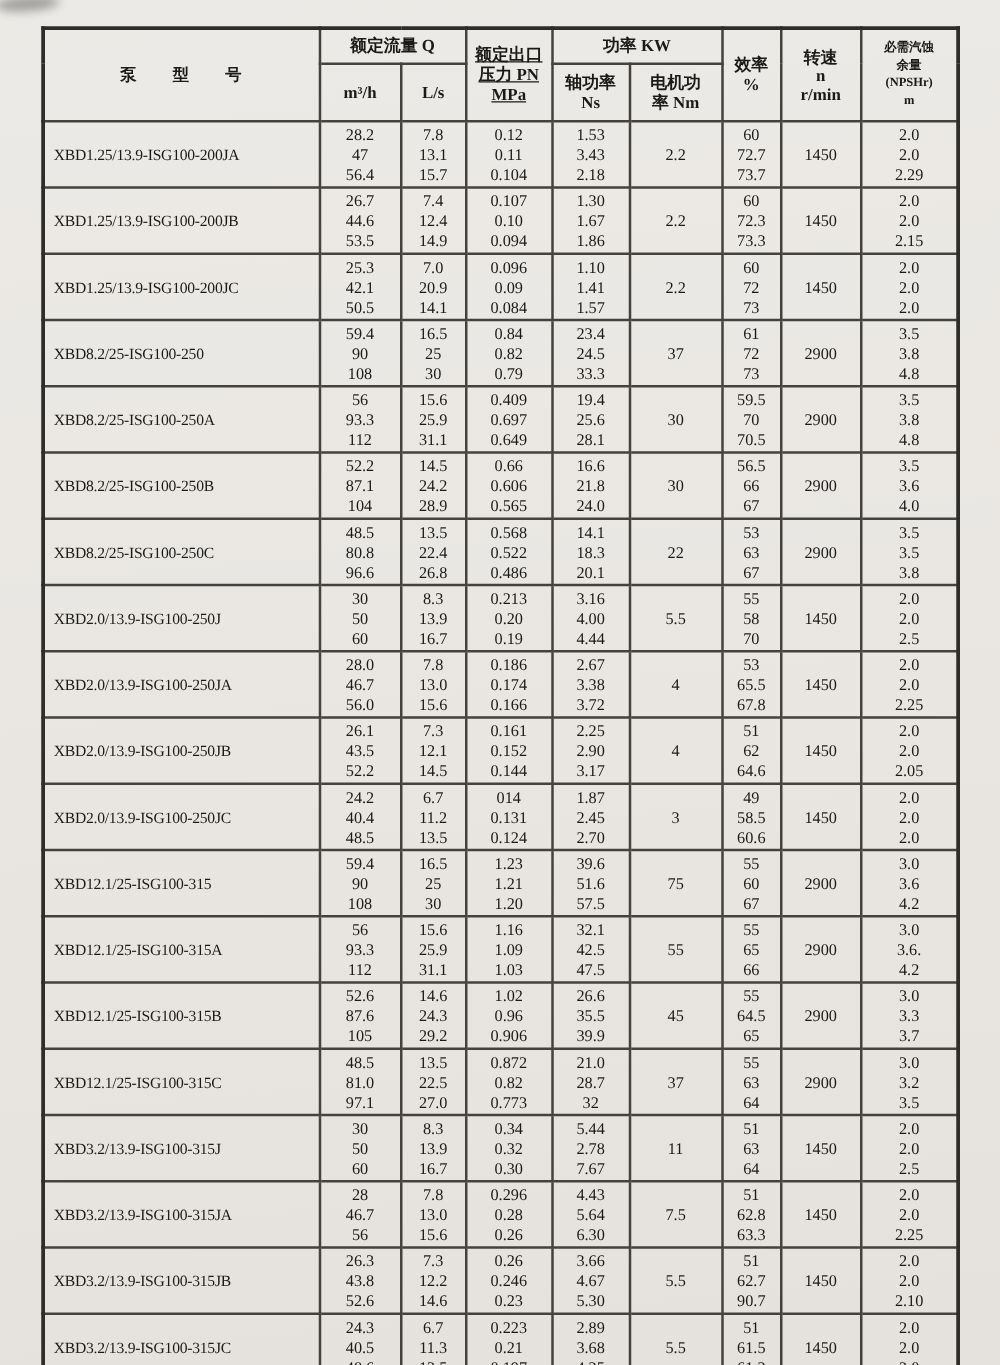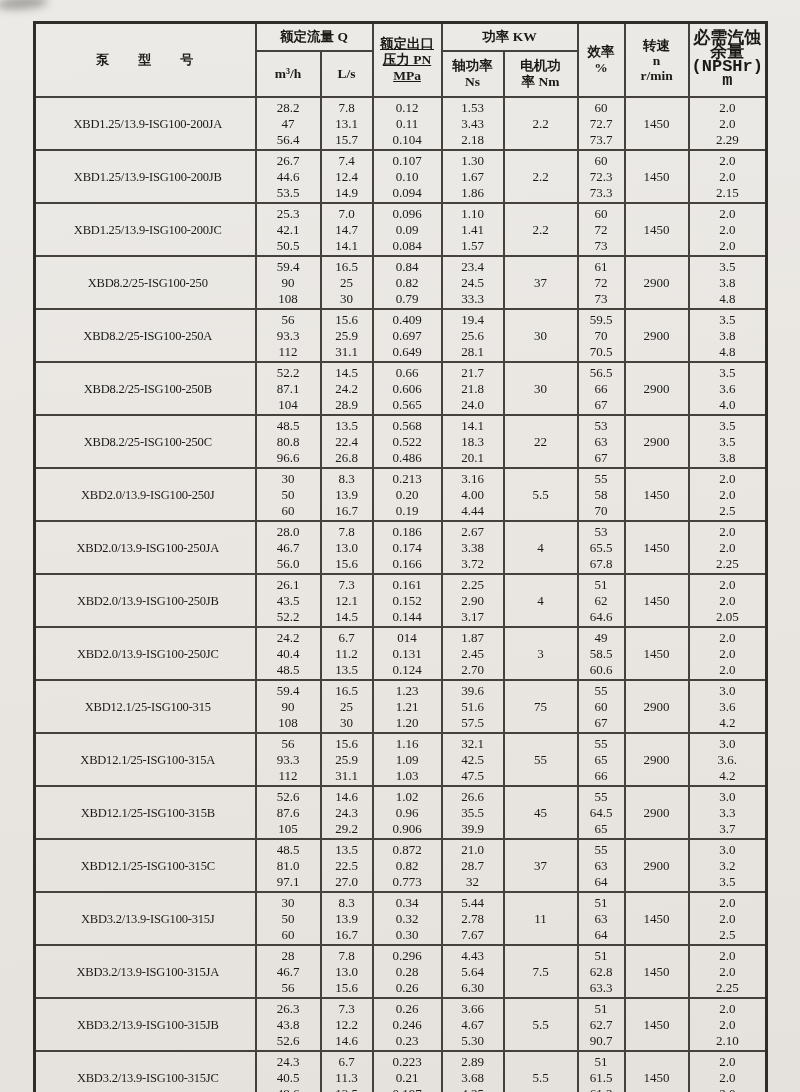--- a/index.html
+++ b/index.html
@@ -28,27 +28,27 @@
     font-size:13px;line-height:16px;
     overflow:hidden;
   }
   thead th{
     font-weight:600;
     font-size:13.5px;
     white-space:pre-line;
   }
   thead tr.h1 th{height:26px;}
   thead tr.h2 th{height:44px;}
-  th.npsh-h{font-size:17px;line-height:14px;font-family:Liberation Mono, monospace;}
+  th.npsh-h{font-size:10px;line-height:14px;}
   th.speed-h{line-height:15px;margin-top:17px;}
   th.press-h{line-height:16px;text-decoration:underline;}
   th.model-h{font-size:13px;letter-spacing:1px;}
   tbody td{height:51px;}
   tbody td.model{
-    text-align:center;padding-left:7px;
+    text-align:left;padding-left:7px;
     font-size:12.5px;line-height:14px;
     letter-spacing:-0.2px;
     white-space:nowrap;
   }
   .ln{height:16px;line-height:16px;}
 </style>
 </head>
 <body>
 
 <div class="smudge"></div>
@@ -165,21 +165,21 @@
       </tr>
       <tr>
         <td class="model">XBD1.25/13.9-ISG100-200JC</td>
         <td>
           <div class="ln">25.3</div>
           <div class="ln">42.1</div>
           <div class="ln">50.5</div>
         </td>
         <td>
           <div class="ln">7.0</div>
-          <div class="ln">14.7</div>
+          <div class="ln">20.9</div>
           <div class="ln">14.1</div>
         </td>
         <td>
           <div class="ln">0.096</div>
           <div class="ln">0.09</div>
           <div class="ln">0.084</div>
         </td>
         <td>
           <div class="ln">1.10</div>
           <div class="ln">1.41</div>
@@ -279,21 +279,21 @@
           <div class="ln">14.5</div>
           <div class="ln">24.2</div>
           <div class="ln">28.9</div>
         </td>
         <td>
           <div class="ln">0.66</div>
           <div class="ln">0.606</div>
           <div class="ln">0.565</div>
         </td>
         <td>
-          <div class="ln">21.7</div>
+          <div class="ln">16.6</div>
           <div class="ln">21.8</div>
           <div class="ln">24.0</div>
         </td>
         <td>30</td>
         <td>
           <div class="ln">56.5</div>
           <div class="ln">66</div>
           <div class="ln">67</div>
         </td>
         <td>2900</td>

